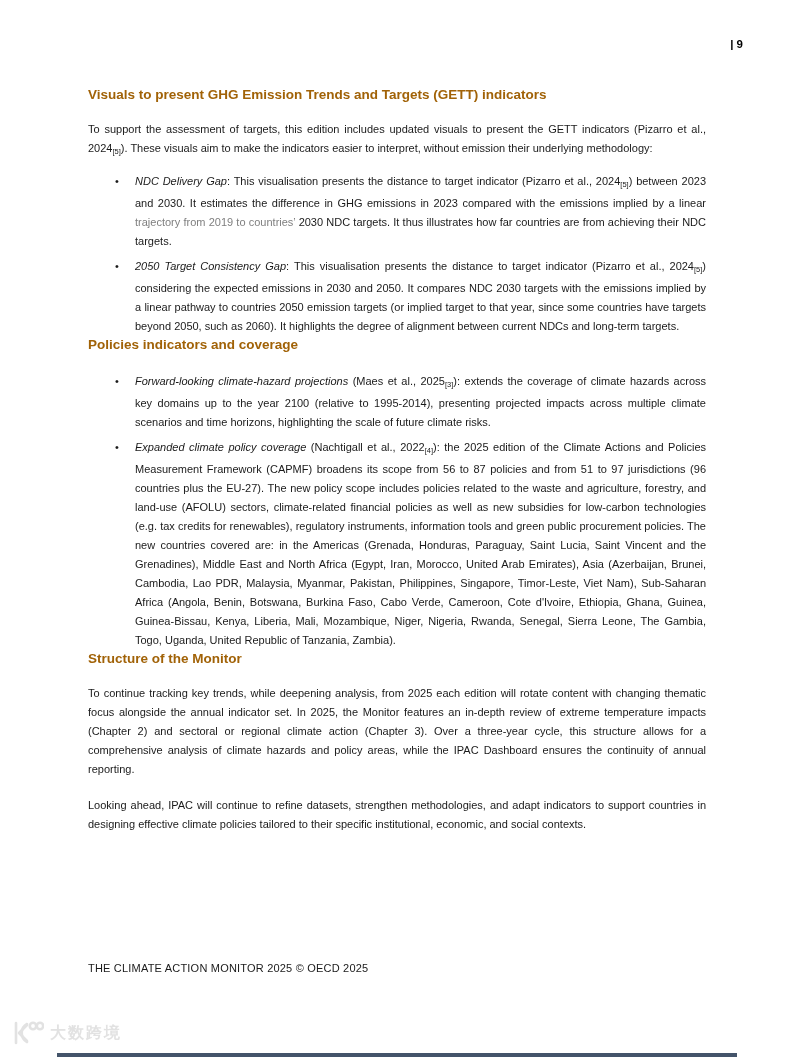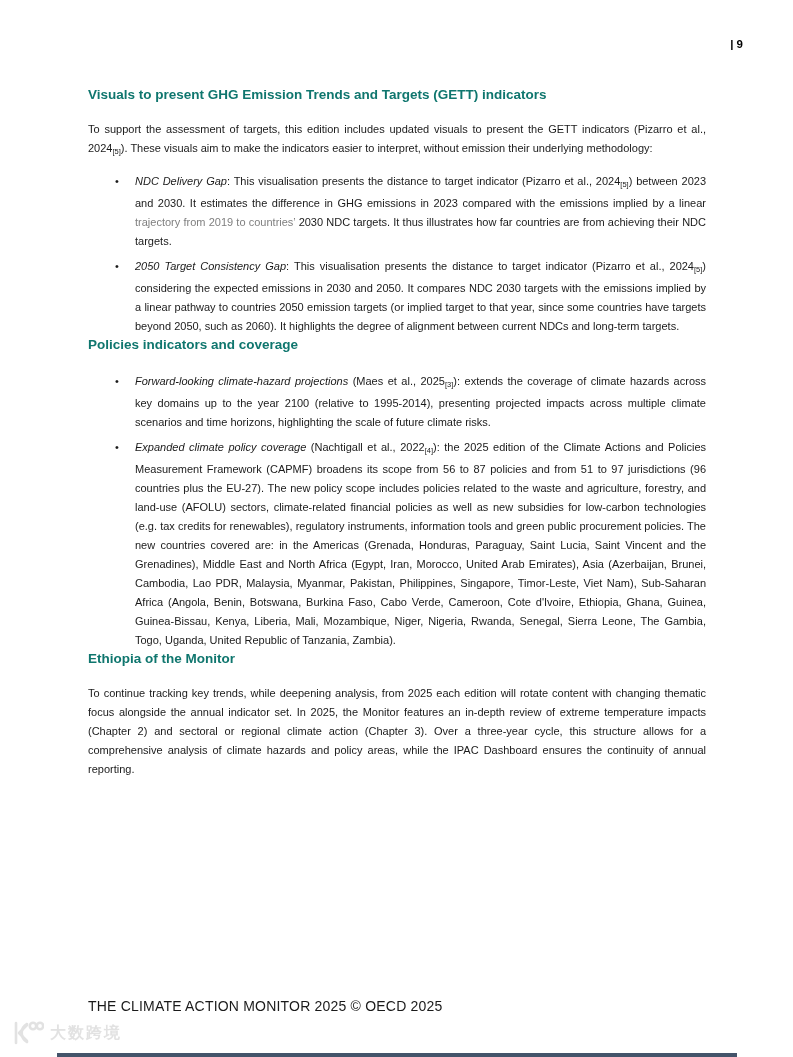--- a/index.html
+++ b/index.html
@@ -20,21 +20,21 @@
     color:#000;
   }
   .content{
     position:absolute;
     left:88px;
     width:618px;
     top:0;
     padding-top:86px;
   }
   h2.sec{
-    color:#0f766e;
+    color:#a16207;
     font-size:13.5px;
     font-weight:bold;
     margin:0 0 0 0;
     line-height:17px;
   }
   .sec-gap-1{margin-top:0;}
   .sec-gap{margin-top:36px;}
   p.body{
     font-size:11px;
     line-height:19px;
@@ -58,22 +58,22 @@
     position:absolute;
     left:27px;
     top:0;
   }
   .it{font-style:italic;}
   .gray{color:#7f7f7f;margin-top:32px;}
   .cite{font-size:7.5px;vertical-align:-2px;letter-spacing:0;}
   .footer{
     position:absolute;
     left:88px;
-    top:998px;
-    font-size:14px;
+    top:962px;
+    font-size:11px;
     letter-spacing:0.2px;
     color:#1a1a1a;
     white-space:nowrap;
   }
   .watermark{
     position:absolute;
     left:10px;
     top:1020px;
     display:flex;
     align-items:center;
@@ -118,23 +118,24 @@
 
   <ul class="bullets" style="margin-top:19px;">
     <li>
       <span class="marker">•</span><span><span class="it">Forward-looking climate-hazard projections</span><span> (Maes et al., 2025</span><span class="cite">[3]</span><span>): extends the coverage of climate hazards across key domains up to the year 2100 (relative to 1995-2014), presenting projected impacts across multiple climate scenarios and time horizons, highlighting the scale of future climate risks.</span></span>
     </li>
     <li>
       <span class="marker">•</span><span><span class="it">Expanded climate policy coverage</span><span> (Nachtigall et al., 2022</span><span class="cite">[4]</span><span>): the 2025 edition of the Climate Actions and Policies Measurement Framework (CAPMF) broadens its scope from 56 to 87 policies and from 51 to 97 jurisdictions (96 countries plus the EU-27). The new policy scope includes policies related to the waste and agriculture, forestry, and land-use (AFOLU) sectors, climate-related financial policies as well as new subsidies for low-carbon technologies (e.g. tax credits for renewables), regulatory instruments, information tools and green public procurement policies. The new countries covered are: in the Americas (Grenada, Honduras, Paraguay, Saint Lucia, Saint Vincent and the Grenadines), Middle East and North Africa (Egypt, Iran, Morocco, United Arab Emirates), Asia (Azerbaijan, Brunei, Cambodia, Lao PDR, Malaysia, Myanmar, Pakistan, Philippines, Singapore, Timor-Leste, Viet Nam), Sub-Saharan Africa (Angola, Benin, Botswana, Burkina Faso, Cabo Verde, Cameroon, Cote d'Ivoire, Ethiopia, Ghana, Guinea, Guinea-Bissau, Kenya, Liberia, Mali, Mozambique, Niger, Nigeria, Rwanda, Senegal, Sierra Leone, The Gambia, Togo, Uganda, United Republic of Tanzania, Zambia).</span></span>
     </li>
   </ul>
 
-  <h2 class="sec sec-gap">Ethiopia of the Monitor</h2>
+  <h2 class="sec sec-gap">Structure of the Monitor</h2>
 
   <p class="body">To continue tracking key trends, while deepening analysis, from 2025 each edition will rotate content with changing thematic focus alongside the annual indicator set. In 2025, the Monitor features an in-depth review of extreme temperature impacts (Chapter 2) and sectoral or regional climate action (Chapter 3). Over a three-year cycle, this structure allows for a comprehensive analysis of climate hazards and policy areas, while the IPAC Dashboard ensures the continuity of annual reporting.</p>
+  <p class="body">Looking ahead, IPAC will continue to refine datasets, strengthen methodologies, and adapt indicators to support countries in designing effective climate policies tailored to their specific institutional, economic, and social contexts.</p>
 
 </div>
 
 <div class="footer">THE CLIMATE ACTION MONITOR 2025 © OECD 2025</div>
 
 <div class="watermark">
   <span>
     <svg width="34" height="26" viewBox="0 0 34 26" fill="none" stroke="#e2e2e2" stroke-width="2.6" stroke-linecap="round">
       <path d="M6 3 L6 23"></path>
       <path d="M17 4 C10 8, 10 18, 17 22"></path>

